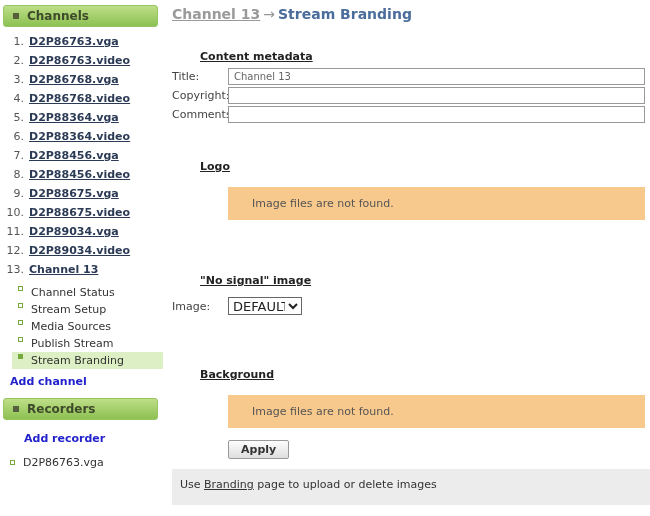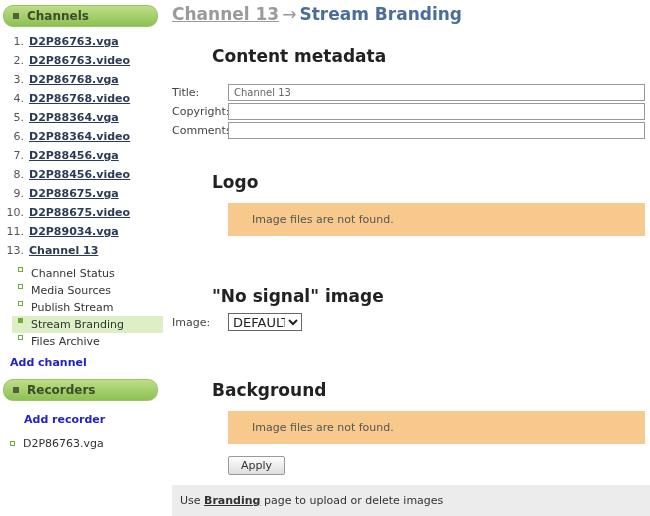--- a/index.html
+++ b/index.html
@@ -9,48 +9,48 @@
     font-family:"DejaVu Sans","Liberation Sans",sans-serif;
     font-size:11px; color:#333;
   }
   .layout { display:flex; width:650px; }
 
   
   .sidebar { width:163px; flex-shrink:0; padding-top:5px; }
   .side-header {
     margin:0 5px 8px 3px;
     background:linear-gradient(#bede88,#8cc152);
-    border:1px solid #97c662; border-radius:10px;
+    border:1px solid #97c662; border-radius:3px;
     padding:3px 9px; display:flex; align-items:center; gap:8px;
     font-weight:bold; font-size:12px; color:#3e4a2a;
   }
   .hdr-bullet { width:6px; height:6px; background:#54603d; flex-shrink:0; }
   ul { list-style:none; margin:0; padding:0; }
   .channel-list { margin-top:8px; }
   .channel-list li { display:flex; align-items:baseline; height:19px; }
   .num { width:24px; text-align:right; color:#555; margin-right:5px; flex-shrink:0; }
   .chlink { font-weight:bold; color:#2b3a55; text-decoration:underline; cursor:pointer; line-height:13px; }
   .sub-list { margin:2px 0 0 12px; }
   .sub-list li { display:flex; align-items:flex-start; gap:8px; padding:2px 6px; height:17px; color:#333; cursor:pointer; }
   .bullet { width:5px; height:5px; border:1px solid #76a93c; background:#fff; flex-shrink:0; }
   .sub-list li.active { background:#ddefc4; }
   .sub-list li.active .bullet { background:#76a93c; }
   .add-link { display:inline-block; margin:6px 0 10px 10px; color:#2222cc; font-weight:bold; cursor:pointer; text-decoration:none; }
   .add-link2 { margin:4px 0 8px 24px; }
   .source-list li { display:flex; align-items:center; gap:8px; padding:0 0 0 10px; height:19px; color:#333; cursor:pointer; }
 
   
   .main { flex:1; padding:4px 5px 0 9px; }
-  h1 { font-size:17px; margin:0; line-height:20px; font-weight:bold; }
+  h1 { font-size:14px; margin:0; line-height:20px; font-weight:bold; }
   .crumb { color:#9a9a9a; text-decoration:underline; cursor:pointer; }
   .arrow { color:#999; font-weight:normal; padding:0 3px; }
   .current { color:#4a6d9b; }
-  .section-h { font-weight:bold; font-size:17px; color:#222; margin-left:40px; line-height:13px; }
+  .section-h { font-weight:bold; font-size:11px; color:#222; margin-left:28px; line-height:13px;text-decoration:underline; }
   #cm-heading { margin-top:26px; }
-  .form-rows { margin-top:20px; }
+  .form-rows { margin-top:4px; }
   .form-row { display:flex; align-items:center; height:19px; }
   .form-row label { width:56px; color:#444; flex-shrink:0; }
   .form-row input {
     flex:1; height:17px; border:1px solid #999; background:#fff;
     font-family:inherit; font-size:10px; color:#666; padding:1px 5px;
   }
   #logo-heading { margin-top:36px; }
   .notice {
     margin:14px 0 0 56px; background:#f8c98c; color:#555;
     padding:10px 4px 10px 24px; line-height:13px;
@@ -59,26 +59,26 @@
   .image-row { display:flex; align-items:center; margin-top:10px; height:18px; }
   .image-row label { width:56px; color:#444; flex-shrink:0; }
   .image-row select {
     width:74px; height:18px; font-family:inherit; font-size:13px;
     border:1px solid #666; background:#fff; color:#222;
   }
   #background-heading { margin-top:53px; }
   .apply-btn {
     margin:12px 0 0 56px; padding:2px 12px; font-family:inherit; font-size:11px;
     color:#333; background:linear-gradient(#fdfdfd,#dedede);
-    border:1px solid #999; border-radius:2px; cursor:pointer;
+    border:1px solid #999; border-radius:2px; cursor:pointer;font-weight:bold;
   }
   .footer {
     margin:10px -5px 0 0; background:#ececec; padding:9px 8px 14px 8px; color:#333;
   }
-  .footer a { color:#333; font-weight:bold; text-decoration:underline; cursor:pointer; }
+  .footer a { color:#333; font-weight:normal; text-decoration:underline; cursor:pointer; }
 </style>
 </head>
 <body>
 
 <div class="layout">
 
   <div class="sidebar">
 
     <div class="side-header">
       <span class="hdr-bullet"></span>
@@ -124,45 +124,49 @@
         </li>
       <li>
           <span class="num">10.</span>
           <a class="chlink">D2P88675.video</a>
         </li>
       <li>
           <span class="num">11.</span>
           <a class="chlink">D2P89034.vga</a>
         </li>
       <li>
+          <span class="num">12.</span>
+          <a class="chlink">D2P89034.video</a>
+        </li>
+      <li>
           <span class="num">13.</span>
           <a class="chlink">Channel 13</a>
         </li>
     </ul>
 
     <ul class="sub-list">
       <li>
           <span class="bullet"></span>
           <span>Channel Status</span>
         </li>
       <li>
           <span class="bullet"></span>
+          <span>Stream Setup</span>
+        </li>
+      <li>
+          <span class="bullet"></span>
           <span>Media Sources</span>
         </li>
       <li>
           <span class="bullet"></span>
           <span>Publish Stream</span>
         </li>
       <li class="active">
           <span class="bullet"></span>
           <span>Stream Branding</span>
-        </li>
-      <li>
-          <span class="bullet"></span>
-          <span>Files Archive</span>
         </li>
     </ul>
 
     <a class="add-link">Add channel</a>
 
     <div class="side-header">
       <span class="hdr-bullet"></span>
       <span>Recorders</span>
     </div>
     <a class="add-link add-link2">Add recorder</a>

